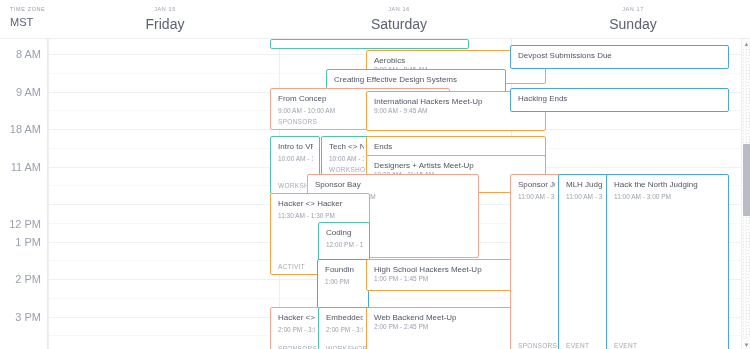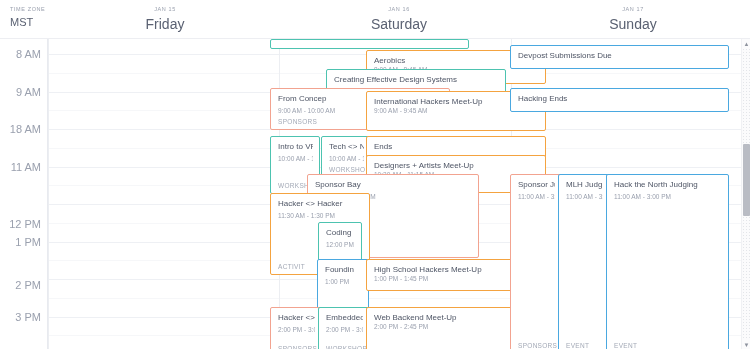--- a/index.html
+++ b/index.html
@@ -178,21 +178,21 @@
         <div class="vline" style="left: 694px;"></div>
       </div>
 
     <div class="gutter" id="time-gutter">
         <div class="time-label" style="top: 15px;">8 AM</div>
         <div class="time-label" style="top: 52.5px;">9 AM</div>
         <div class="time-label" style="top: 90px;">18 AM</div>
         <div class="time-label" style="top: 127.5px;">11 AM</div>
         <div class="time-label" style="top: 165px; margin-top: 20px;">12 PM</div>
         <div class="time-label" style="top: 202.5px;">1 PM</div>
-        <div class="time-label" style="top: 246px;">2 PM</div>
+        <div class="time-label" style="top: 240px;">2 PM</div>
         <div class="time-label" style="top: 277.5px;">3 PM</div>
       </div>
 
     <div class="grid" id="event-layer">
         <div class="event c-teal ev-simple" style="left: 222px; top: 0px; width: 199px; height: 10px;"></div>
         <div class="event c-orange ev-simple" style="left: 318px; top: 11px; width: 180px; height: 34px;">
           <div class="ev-title">Aerobics</div>
           <div class="ev-time">8:00 AM - 8:45 AM</div>
         </div>
         <div class="event c-teal" style="left: 278px; top: 30px; width: 180px; height: 58px;">
@@ -229,21 +229,21 @@
         <div class="event c-salmon" style="left: 259px; top: 135px; width: 172px; height: 84px;">
           <div class="ev-title">Sponsor Bay</div>
           <div class="ev-time">11:00 AM - 12:30 PM</div>
           <div class="ev-cat">SPONSORS</div>
         </div>
         <div class="event c-orange" style="left: 222px; top: 154px; width: 100px; height: 82px;">
           <div class="ev-title">Hacker &lt;&gt; Hacker</div>
           <div class="ev-time">11:30 AM - 1:30 PM</div>
           <div class="ev-cat">ACTIVIT</div>
         </div>
-        <div class="event c-teal" style="left: 270px; top: 183px; width: 44px; height: 53px;">
+        <div class="event c-teal" style="left: 270px; top: 183px; width: 52px; height: 53px;">
           <div class="ev-title">Coding</div>
           <div class="ev-time">12:00 PM - 1:30 PM</div>
           <div class="ev-cat">WORKS</div>
         </div>
         <div class="event c-blue" style="left: 269px; top: 220px; width: 52px; height: 60px;">
           <div class="ev-title">Foundin</div>
           <div class="ev-time">1:00 PM</div>
           <div class="ev-cat">EVENT</div>
         </div>
         <div class="event c-orange ev-simple" style="left: 318px; top: 220px; width: 180px; height: 32px;">

